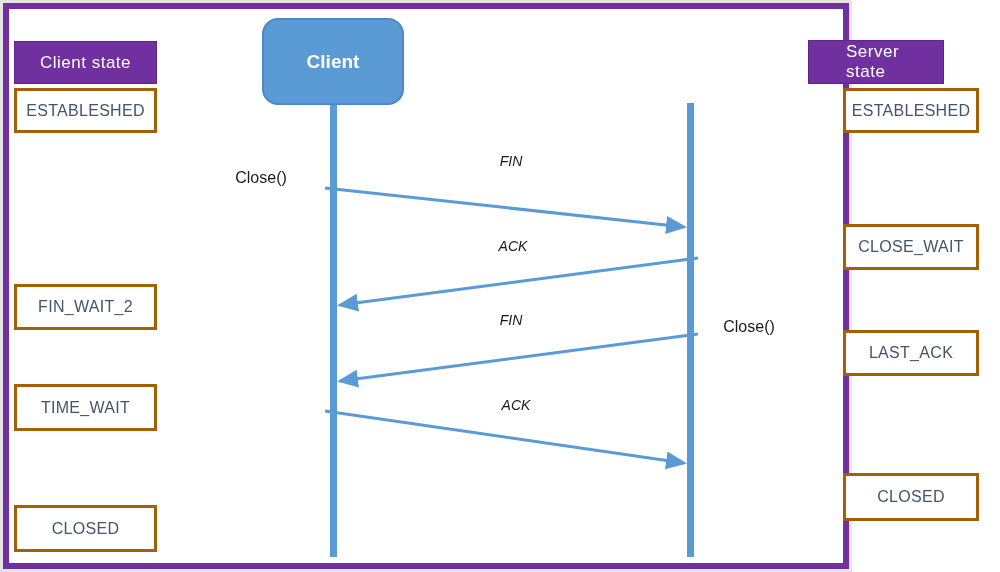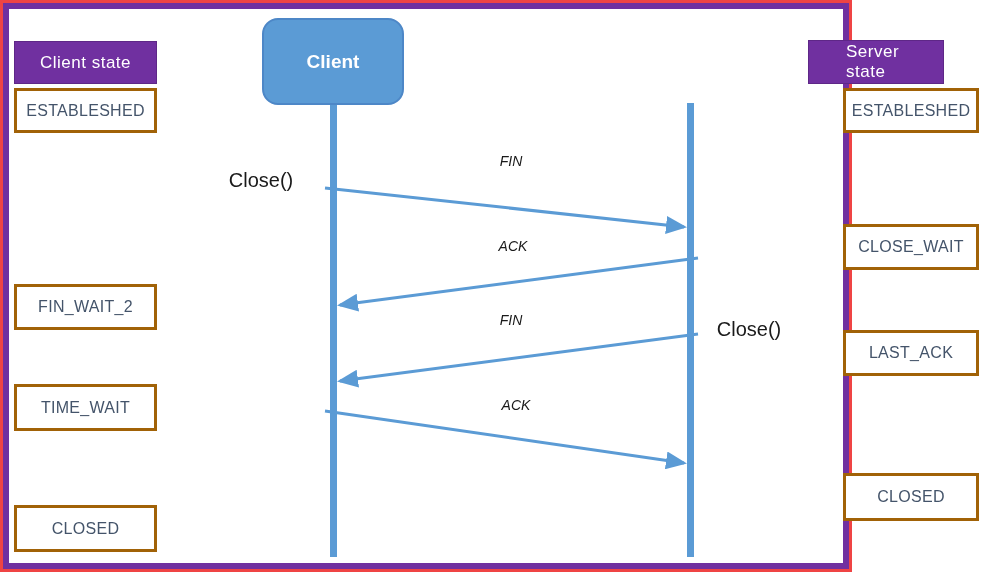--- a/index.html
+++ b/index.html
@@ -1,19 +1,19 @@
 <!DOCTYPE html>
 <html><head>
 <meta charset="utf-8">
 <style>
   html,body{margin:0;padding:0;background:#ffffff;}
   .stage{
     position:relative;width:852px;height:572px;
     font-family:"Liberation Sans","DejaVu Sans",sans-serif;
-    background:#ef4444;box-sizing:border-box;
+    background:#e5e5e5;box-sizing:border-box;
   }
   .frame{
     position:absolute;left:3px;top:3px;right:3px;bottom:3px;
     border:6px solid #7030A0;background:#ffffff;box-sizing:border-box;
   }
   .abs{position:absolute;box-sizing:border-box;}
   .panel-header{
     background:#7030A0;border:1px solid #5e2787;color:#ffffff;
     font-size:17px;display:flex;align-items:center;justify-content:center;
     letter-spacing:0.5px;
@@ -25,21 +25,21 @@
   }
   .actor-box{
     background:#5B9BD5;border:2px solid #4d87c7;border-radius:16px;
     color:#ffffff;font-size:19px;font-weight:bold;
     display:flex;align-items:center;justify-content:center;text-align:right;
   }
   .msg-label{
     color:#1a1a1a;font-size:14px;text-align:center;font-style:italic;
   }
   .close-label{
-    color:#1a1a1a;font-size:20px;text-align:center;
+    color:#1a1a1a;font-size:16px;text-align:center;
   }
   svg{position:absolute;left:0;top:0;}
 </style>
 </head>
 <body>
 
 <div class="stage">
   <div class="frame"></div>
 
   <svg width="1000" height="572">

